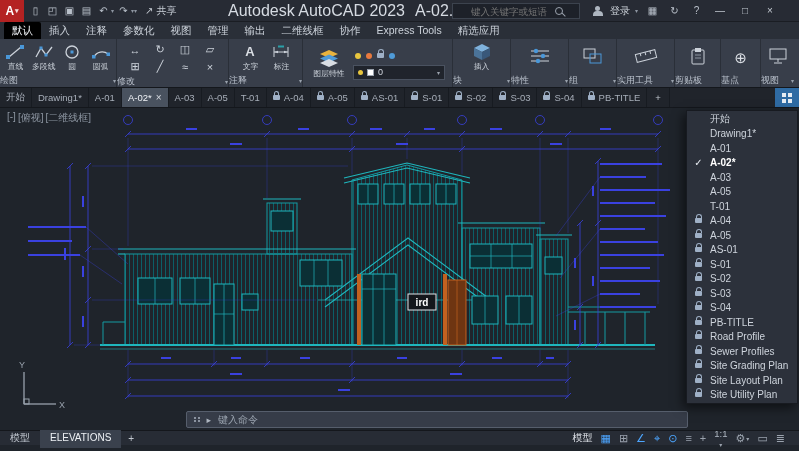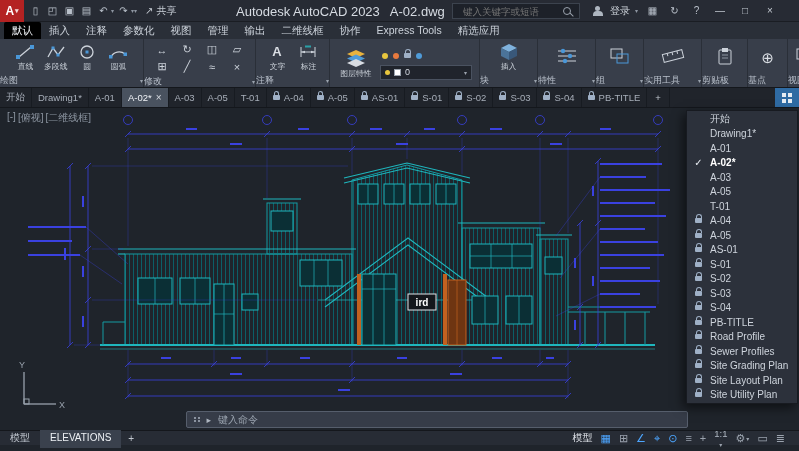--- a/index.html
+++ b/index.html
@@ -11,24 +11,24 @@
   
   .titlebar{position:relative;height:22px;background:#272b34;display:flex;align-items:center;
             font-size:10px;border-bottom:1px solid #1a1d23;}
   .logo{width:24px;height:22px;background:#b42222;display:flex;align-items:center;justify-content:center;
         gap:1px;color:#fff;font-weight:bold;font-size:12px;}
   .lcaret{font-size:7px;color:#f3d9d9;}
   .qat{display:flex;align-items:center;gap:2px;margin-left:4px;}
   .qbtn{min-width:15px;text-align:center;color:#b9c0ca;font-size:10px;padding:0 1px;}
   .qcaret{font-size:6px;color:#8d95a1;margin-left:-2px;}
   .share{display:flex;align-items:center;gap:3px;margin-left:8px;color:#c6ccd4;}
-  .ttitle{position:absolute;left:236px;top:0;height:22px;display:flex;align-items:center;gap:10px;
-          color:#d6dbe2;pointer-events:none;font-size:13px;}
+  .ttitle{position:absolute;left:228px;top:0;height:22px;display:flex;align-items:center;gap:10px;
+          color:#d6dbe2;pointer-events:none;font-size:16px;}
   .searchbox{position:absolute;left:452px;top:3px;width:128px;height:16px;background:#1d2129;
-             border:1px solid #3c434e;display:flex;align-items:center;padding:0 8px;gap:4px;}
+             border:1px solid #3c434e;display:flex;align-items:center;padding:0 16px;gap:4px;}
   .searchbox input{flex:1;background:transparent;border:none;outline:none;color:#9aa2ad;
                    font-size:9.5px;font-family:"Liberation Sans",sans-serif;min-width:0;}
   .mag{width:8px;height:8px;border:1.3px solid #9aa2ad;border-radius:50%;position:relative;flex:none;}
   .mag::after{content:"";position:absolute;width:5px;height:1.3px;background:#9aa2ad;
               transform:rotate(45deg);right:-4px;bottom:-1px;}
   .tright{margin-left:auto;display:flex;align-items:center;gap:7px;padding-right:20px;}
   .person-ic{width:10px;height:10px;position:relative;}
   .person-ic::before{content:"";position:absolute;left:2.5px;top:0;width:5px;height:5px;border-radius:50%;background:#aeb6c0;}
   .person-ic::after{content:"";position:absolute;left:0;top:5.5px;width:10px;height:4.5px;border-radius:4px 4px 0 0;background:#aeb6c0;}
   .signin{color:#d0d6dd;}
@@ -164,21 +164,21 @@
     <span class="mtab">管理</span>
     <span class="mtab">输出</span>
     <span class="mtab">二维线框</span>
     <span class="mtab">协作</span>
     <span class="mtab">Express Tools</span>
     <span class="mtab">精选应用</span>
   </div>
 
   <div class="ribbon">
 
-    <div class="rpanel" style="width:144px">
+    <div class="rpanel" style="width:117px">
       <div class="pcontent">
         <div class="bigbtn">
           <span class="ico">
             <svg width="20" height="16">
                 <line x1="4" y1="13" x2="16" y2="3" stroke="#ccd2da" stroke-width="1.3"></line>
                 <rect x="1" y="11" width="4" height="4" fill="#4a97d8"></rect>
                 <rect x="15" y="1" width="4" height="4" fill="#4a97d8"></rect>
               </svg>
           </span>
           <span class="blab">直线</span>

